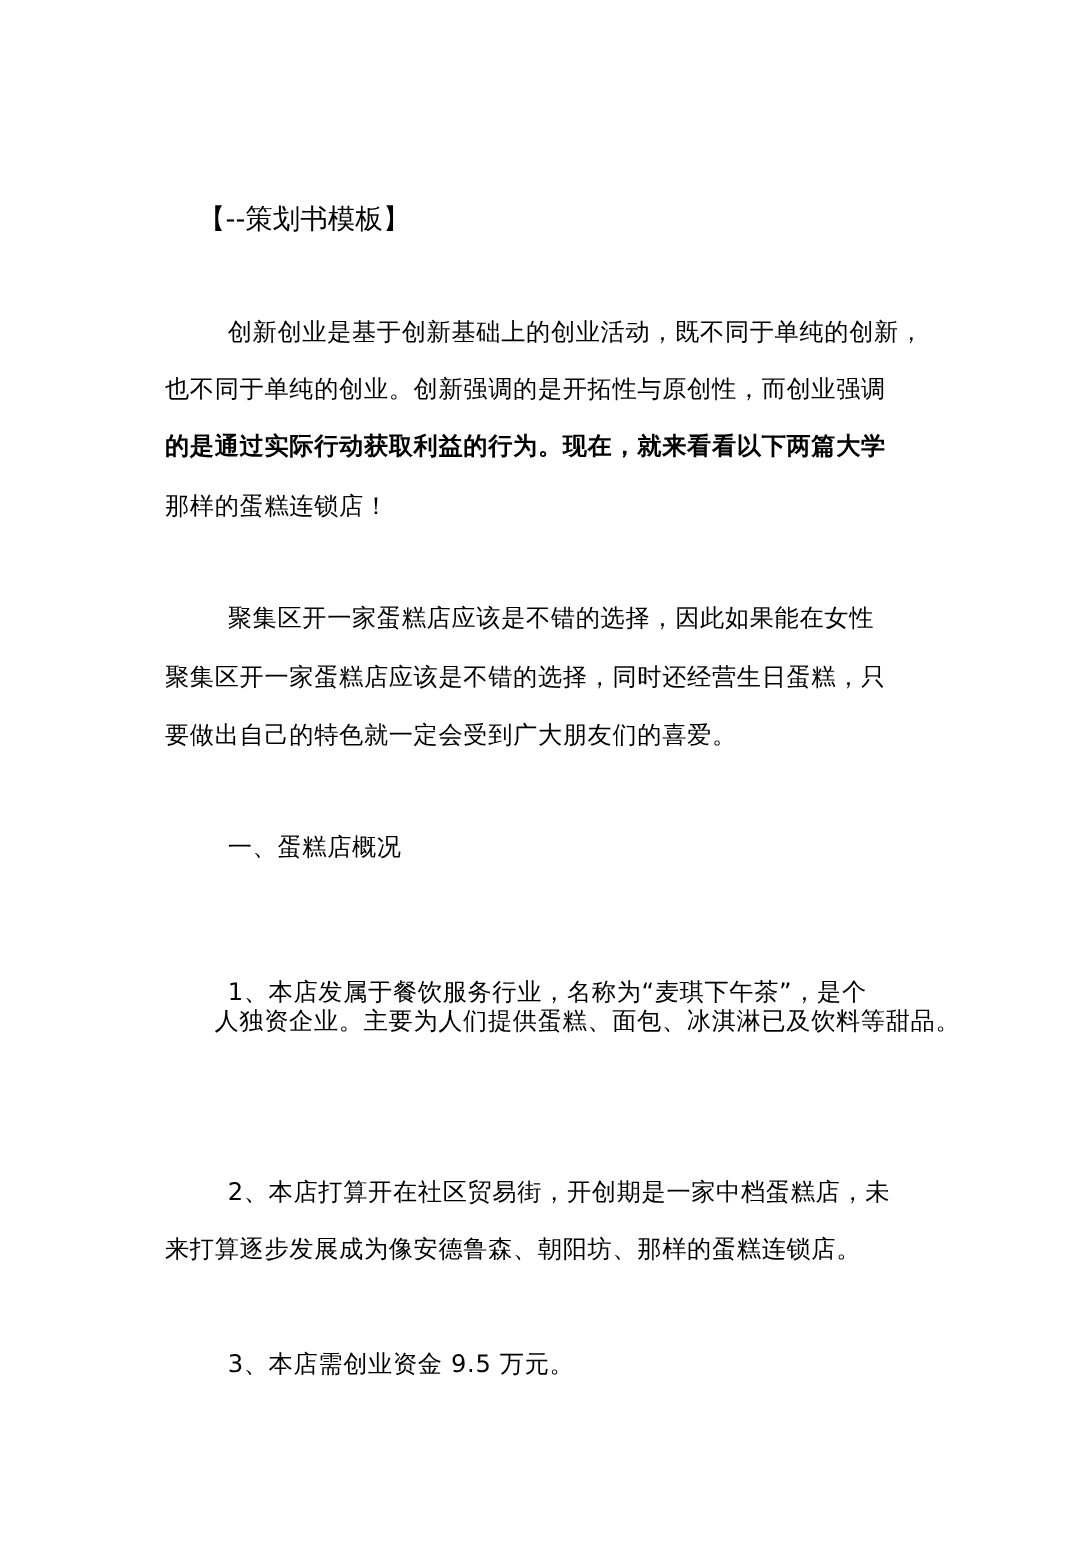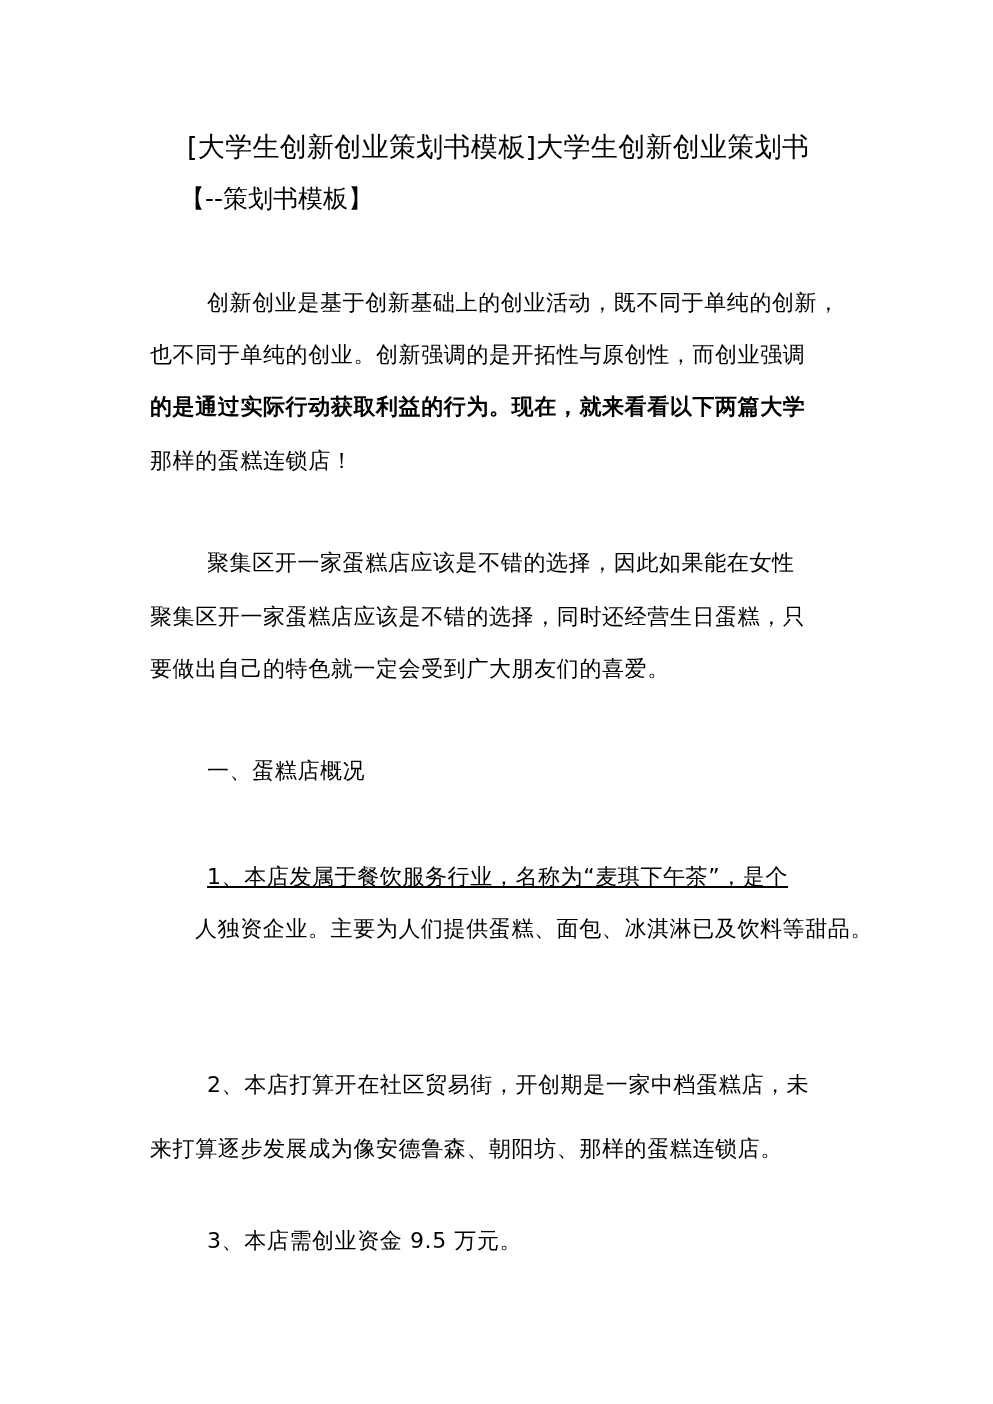--- a/index.html
+++ b/index.html
@@ -7,46 +7,45 @@
            font-family: "DejaVu Sans", "Liberation Sans", sans-serif; color: #000; }
     .page { position: absolute; left: 0; top: 0; width: 993px; height: 1404px; background: #fff; }
     .line { position: absolute; white-space: nowrap; font-size: 22px; line-height: 26px; letter-spacing: 0.6px; }
     .title { position: absolute; left: 187px; top: 130px; font-size: 27px; line-height: 34px; white-space: nowrap; letter-spacing: 0.3px; }
     .subtitle { position: absolute; left: 180px; top: 186px; font-size: 25px; line-height: 26px; white-space: nowrap; }
   </style>
 </head>
 <body>
 
 <div class="page">
-  <div class="title">[大学生创新创业策划书模板]大学生创新创业策划书</div>
   <div class="subtitle">【--策划书模板】</div>
 
   <div>
     <div class="line" style="left:207px; top:290px;">创新创业是基于创新基础上的创业活动，既不同于单纯的创新，</div>
     <div class="line" style="left:150px; top:342px;">也不同于单纯的创业。创新强调的是开拓性与原创性，而创业强调</div>
     <div class="line" style="left:150px; top:394px;font-weight:bold;">的是通过实际行动获取利益的行为。现在，就来看看以下两篇大学</div>
     <div class="line" style="left:150px; top:448px;">那样的蛋糕连锁店！</div>
   </div>
 
   <div>
     <div class="line" style="left:207px; top:550px;">聚集区开一家蛋糕店应该是不错的选择，因此如果能在女性</div>
     <div class="line" style="left:150px; top:604px;">聚集区开一家蛋糕店应该是不错的选择，同时还经营生日蛋糕，只</div>
     <div class="line" style="left:150px; top:656px;">要做出自己的特色就一定会受到广大朋友们的喜爱。</div>
   </div>
 
   <div>
     <div class="line" style="left:207px; top:758px;">一、蛋糕店概况</div>
   </div>
 
   <div>
-    <div class="line" style="left:207px; top:864px;text-decoration:underline;">1、本店发属于餐饮服务行业，名称为“麦琪下午茶”，是个</div>
+    <div class="line" style="left:207px; top:890px;">1、本店发属于餐饮服务行业，名称为“麦琪下午茶”，是个</div>
     <div class="line" style="left:150px; top:916px;margin-left:45px;">人独资企业。主要为人们提供蛋糕、面包、冰淇淋已及饮料等甜品。</div>
   </div>
 
   <div>
     <div class="line" style="left:207px; top:1072px;">2、本店打算开在社区贸易街，开创期是一家中档蛋糕店，未</div>
-    <div class="line" style="left:150px; top:1124px;margin-top:12px;">来打算逐步发展成为像安德鲁森、朝阳坊、那样的蛋糕连锁店。</div>
+    <div class="line" style="left:150px; top:1124px;">来打算逐步发展成为像安德鲁森、朝阳坊、那样的蛋糕连锁店。</div>
   </div>
 
   <div>
     <div class="line" style="left:207px; top:1228px;">3、本店需创业资金 9.5 万元。</div>
   </div>
 </div>
 
 </body></html>

